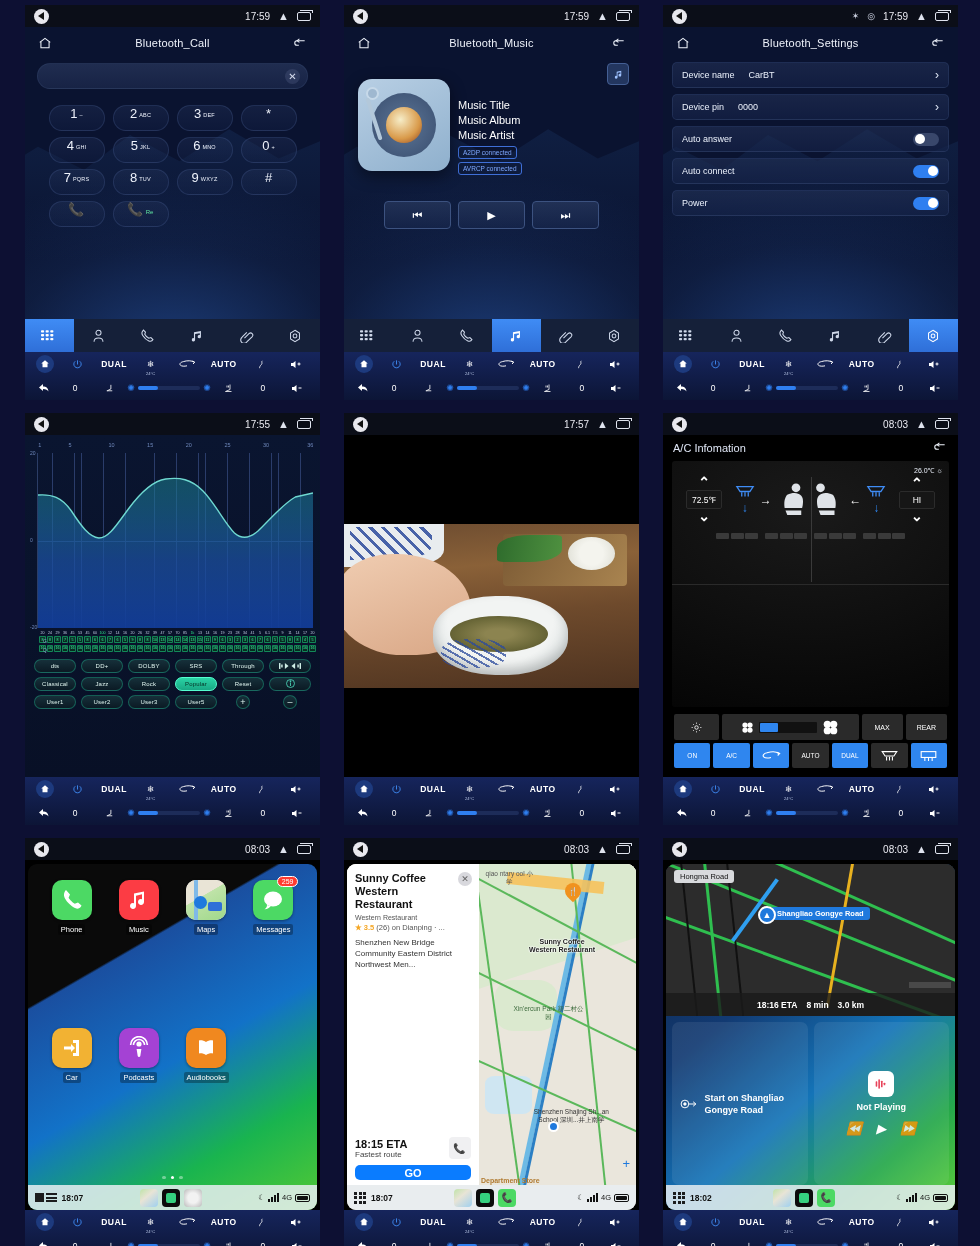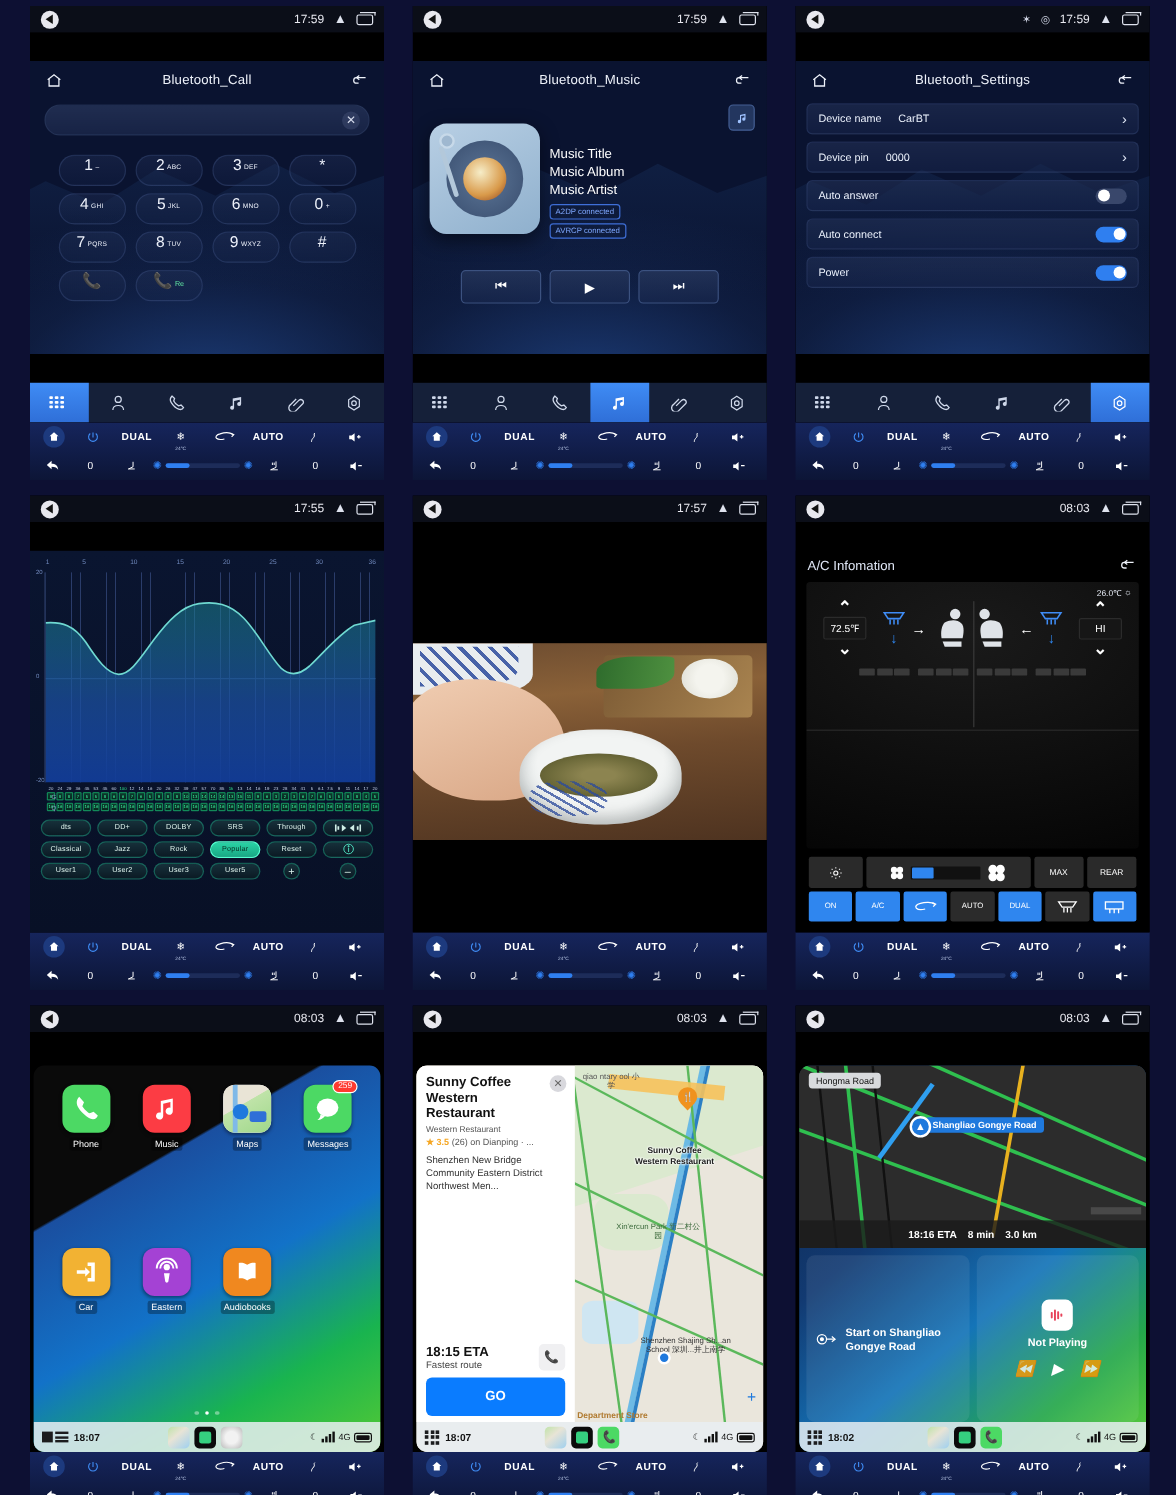--- a/index.html
+++ b/index.html
@@ -11,21 +11,21 @@
   }
   .grid {
     display: grid;
     grid-template-columns: 295px 295px 295px;
     grid-template-rows: 395px 412px 420px;
     column-gap: 24px;
     row-gap: 13px;
     padding: 5px 25px;
   }
   .unit { position: relative; display:flex; flex-direction:column; }
-  .screen { background:#000; overflow:hidden; display:flex; flex-direction:column; flex:1; position:relative;gap:24px;}
+  .screen { background:#000; overflow:hidden; display:flex; flex-direction:column; flex:1; position:relative;}
 
   
   .statusbar {
     height: 22px; background:#0b0e18; display:flex; align-items:center;
     padding: 0 9px; flex-shrink:0; position:relative; z-index:5;
   }
   .sb-back { width:15px;height:15px;border-radius:50%;background:#e8e8ee;
      display:flex;align-items:center;justify-content:center;}
   .sb-back i { width:0;height:0;border-top:4px solid transparent;border-bottom:4px solid transparent;
      border-right:6px solid #111; margin-right:1px;}
@@ -181,21 +181,21 @@
   .mc-rate b{color:#f5a623;}
   .mc-rate .v{color:#f5a623;font-weight:bold;}
   .mc-addr{font-size:8px;color:#333;margin-top:5px;line-height:11px;}
   .mc-x{position:absolute;right:7px;top:8px;width:14px;height:14px;border-radius:50%;background:#d8d8dd;
      color:#666;font-size:9px;display:flex;align-items:center;justify-content:center;}
   .mc-eta{margin-top:auto;display:flex;align-items:flex-end;}
   .mc-eta .t{font-size:11px;font-weight:bold;color:#111;}
   .mc-eta .f{font-size:8px;color:#444;}
   .mc-phone{margin-left:auto;width:22px;height:22px;border-radius:4px;background:#f0f0f2;
      display:flex;align-items:center;justify-content:center;font-size:10px;}
-  .mc-go{height:32px;background:#0a7cff;color:#fff;border-radius:5px;display:flex;
+  .mc-go{height:15px;background:#0a7cff;color:#fff;border-radius:5px;display:flex;
      align-items:center;justify-content:center;font-size:11px;font-weight:bold;margin:6px 0 5px;}
   .map-canvas{flex:1;position:relative;overflow:hidden;background:#eae6dc;}
   .map-lbl{position:absolute;font-size:6.5px;color:#3d6b3d;text-align:center;line-height:8px;}
   .map-pin{position:absolute;width:16px;height:16px;border-radius:50% 50% 50% 0;background:#f0921e;
      transform:rotate(-45deg);display:flex;align-items:center;justify-content:center;}
   .map-pin span{transform:rotate(45deg);color:#fff;font-size:8px;}
   .map-name{position:absolute;font-size:7px;color:#222;text-align:center;line-height:8.5px;font-weight:600;
      text-shadow:0 0 2px #fff,0 0 2px #fff,0 0 2px #fff;}
 
   
@@ -1458,21 +1458,21 @@
               </div>
               <div class="cp-app">
                 <span class="cp-ic" style="background:#a442d4">
                   <svg width="24" height="24" viewBox="0 0 24 24" fill="#fff">
                     <circle cx="12" cy="8" r="2.6"></circle>
                     <path d="M9.6 13h4.8l-1.1 7a1.4 1.4 0 01-2.6 0z"></path>
                     <path d="M6.5 9a5.5 5.5 0 1111 0" fill="none" stroke="#fff" stroke-width="1.6"></path>
                     <path d="M3.6 9a8.4 8.4 0 1116.8 0" fill="none" stroke="#fff" stroke-width="1.6"></path>
                   </svg>
                 </span>
-                <span class="cp-lbl">Eastern</span>
+                <span class="cp-lbl">Podcasts</span>
               </div>
               <div class="cp-app">
                 <span class="cp-ic" style="background:#f0881f">
                   <svg width="24" height="24" viewBox="0 0 24 24" fill="#fff">
                     <path d="M12 6c-2-1.6-5-2-7-1.6v13C7 17 10 17.4 12 19zM12 6c2-1.6 5-2 7-1.6v13c-2-.4-5 0-7 1.6z"></path>
                   </svg>
                 </span>
                 <span class="cp-lbl">Audiobooks</span>
               </div>
             </div>

